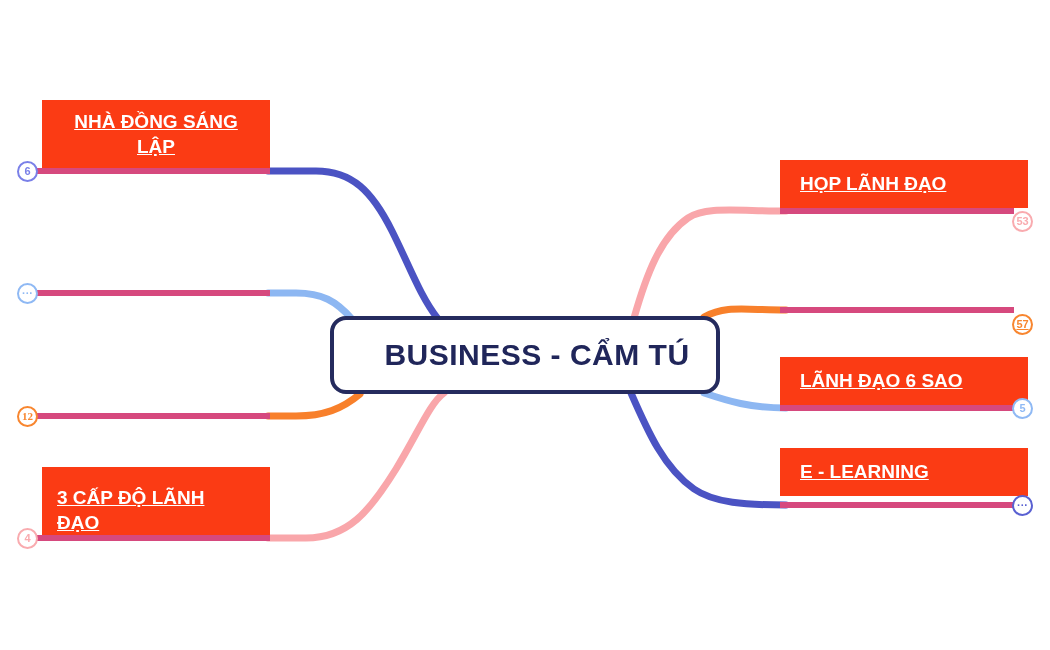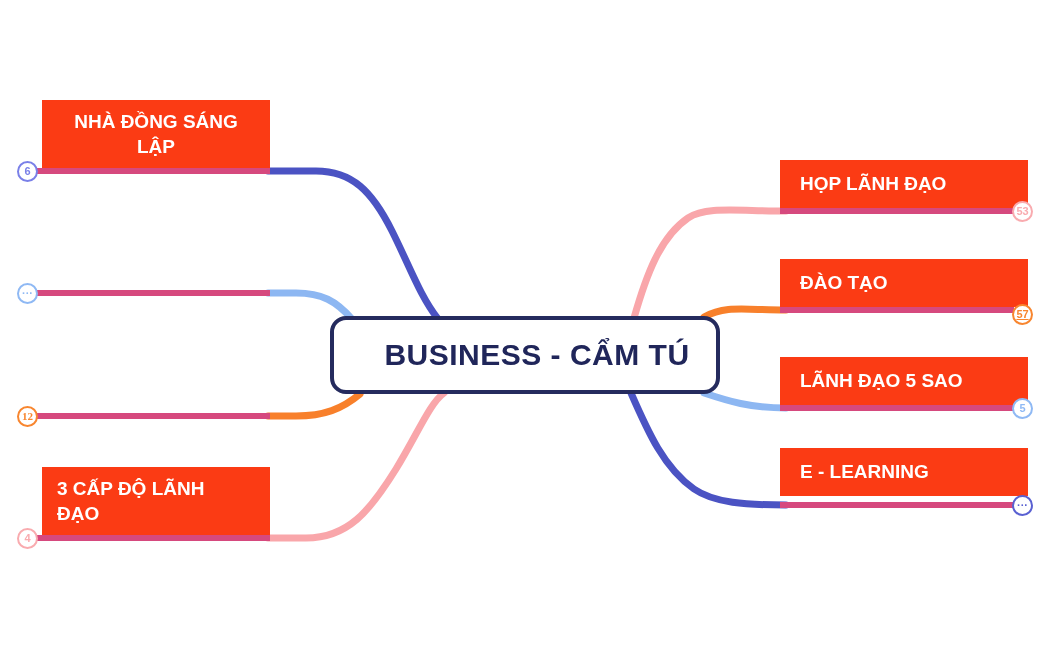--- a/index.html
+++ b/index.html
@@ -14,24 +14,24 @@
   *{margin:0;padding:0;box-sizing:border-box;}
   html,body{width:1050px;height:650px;background:var(--canvas);
     font-family:"Liberation Sans","DejaVu Sans",sans-serif;}
   .stage{position:relative;width:1050px;height:650px;overflow:hidden;background:var(--canvas);}
   svg.wires{position:absolute;left:0;top:0;width:1050px;height:650px;}
   svg.wires path{fill:none;stroke-width:7;stroke-linecap:round;}
 
   .topic{position:absolute;background:var(--node-fill);color:var(--node-text);
     font-weight:bold;display:flex;flex-direction:column;justify-content:center;
     cursor:pointer;}
-  .topic .lbl{width:100%;}
+  .topic .lbl{width:100%;text-decoration:underline;}
   .topic-left{left:42px;width:228px;height:68px;font-size:19px;line-height:25px;
     text-align:center;padding:0 24px;}
-  .topic-left.align-left{text-align:left;padding:0 27px 0 15px;}
+  .topic-left.align-left{text-align:left;padding:0 27px 0 15px;justify-content:flex-end;}
   .topic-right{left:780px;width:248px;height:48px;font-size:19px;line-height:24px;
     text-align:left;padding:0 10px 0 20px;}
   .underline{position:absolute;height:6px;background:var(--node-underline);}
   .ul-left{left:36px;width:234px;}
   .ul-right{left:780px;width:234px;}
 
   .badge{position:absolute;width:21px;height:21px;border-radius:50%;
     background:#fff;border:2px solid #888;font-size:11px;font-weight:bold;
     display:flex;align-items:center;justify-content:center;line-height:1;
     cursor:pointer;z-index:3;}
@@ -75,37 +75,34 @@
   <div class="badge" style="left: 17px; top: 161px; border-color: rgb(122, 128, 232); color: rgb(122, 128, 232);">6</div>
   <div class="badge" style="left: 17px; top: 283px; border-color: rgb(143, 185, 244); color: rgb(143, 185, 244);">···</div>
   <div class="badge" style="left: 17px; top: 406px; border-color: rgb(248, 134, 47); color: rgb(248, 134, 47); font-family: Liberation Serif, serif;">12</div>
   <div class="badge" style="left: 17px; top: 528px; border-color: rgb(249, 171, 175); color: rgb(249, 171, 175);">4</div>
 
   <div class="topic topic-right" style="top:160px">
     <div class="lbl">HỌP LÃNH ĐẠO</div>
   </div>
   <div class="underline ul-right" style="top:208px"></div>
 
-  <div class="topic topic-right" style="top:259px">
-    <div class="lbl">ĐÀO TẠO</div>
-  </div>
   <div class="underline ul-right" style="top:307px"></div>
 
   <div class="topic topic-right" style="top:357px">
-    <div class="lbl">LÃNH ĐẠO 5 SAO</div>
+    <div class="lbl">LÃNH ĐẠO 6 SAO</div>
   </div>
   <div class="underline ul-right" style="top:405px"></div>
 
   <div class="topic topic-right" style="top:448px">
     <div class="lbl">E - LEARNING</div>
   </div>
   <div class="underline ul-right" style="top:502px"></div>
 
-  <div class="badge" style="left: 1012px; top: 201px; border-color: rgb(249, 171, 175); color: rgb(249, 171, 175);">53</div>
-  <div class="badge" style="left: 1012px; top: 304px; border-color: rgb(248, 134, 47); color: rgb(248, 134, 47); text-decoration: underline;">57</div>
+  <div class="badge" style="left: 1012px; top: 211px; border-color: rgb(249, 171, 175); color: rgb(249, 171, 175);">53</div>
+  <div class="badge" style="left: 1012px; top: 314px; border-color: rgb(248, 134, 47); color: rgb(248, 134, 47); text-decoration: underline;">57</div>
   <div class="badge" style="left: 1012px; top: 398px; border-color: rgb(143, 185, 244); color: rgb(143, 185, 244);">5</div>
   <div class="badge" style="left: 1012px; top: 495px; border-color: rgb(90, 97, 210); color: rgb(90, 97, 210);">···</div>
 
   <div class="center-topic">
     <div class="lbl">BUSINESS - CẨM TÚ</div>
   </div>
 
 </div>
 
 </body></html>

